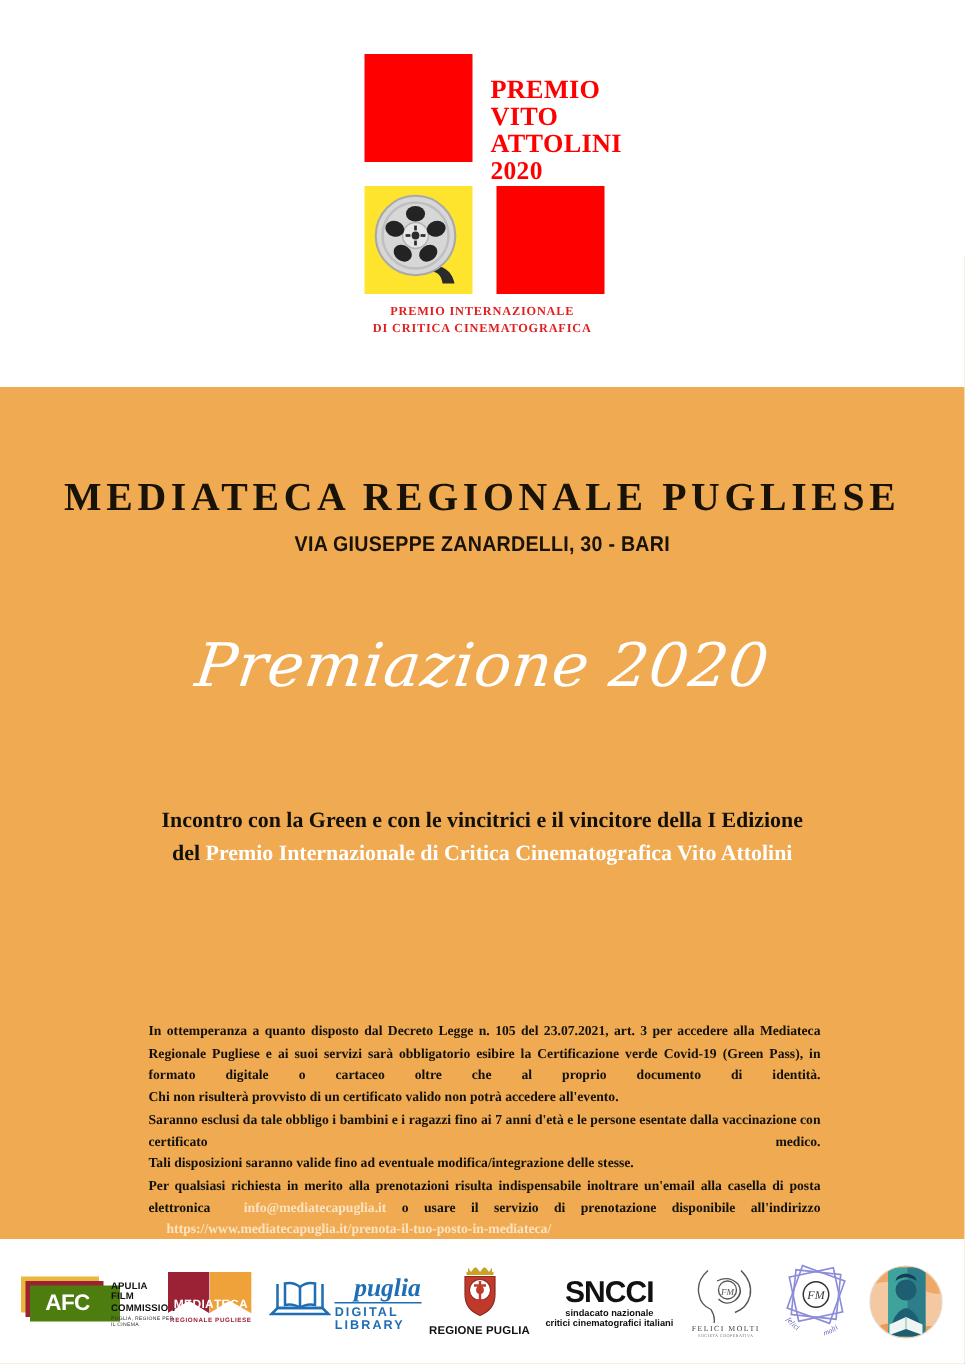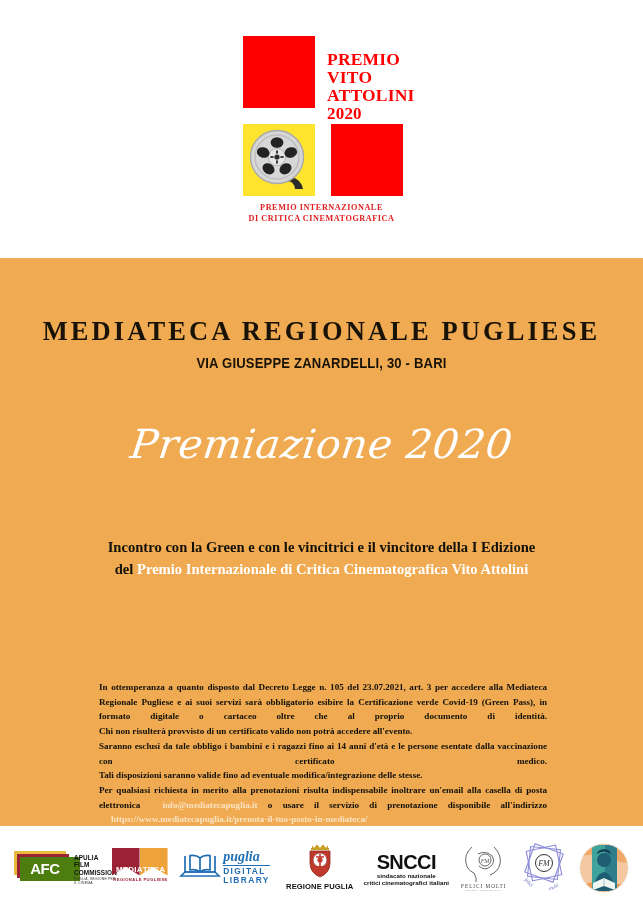--- a/index.html
+++ b/index.html
@@ -236,21 +236,21 @@
     font-family: "Liberation Sans", sans-serif; font-weight: bold; font-size: 4.2px;
     color: #9B2235; letter-spacing: 0.4px;
   }
 
   
   .pdl { position: relative; width: 98px; height: 38px; }
   .pdl-txt {
     position: absolute; left: 44px; top: 1px;
     font-family: "Liberation Serif", serif; color: #1F6EB5;
   }
-  .pdl-txt .p1 { font-style: italic; font-weight: bold; font-size: 14px; display:block; line-height:1; }
+  .pdl-txt .p1 { font-style: italic; font-weight: bold; font-size: 17px; display:block; line-height:1;margin-left:13px; }
   .pdl-txt .p2 {
     font-family: "Liberation Sans", sans-serif; font-weight: bold;
     font-size: 8.4px; letter-spacing: 1.4px; display: block; line-height: 1.18;
     border-top: 1.2px solid #1F6EB5; padding-top: 1px; margin-top: 1px;
   }
 
   
   .rp { position: relative; width: 74px; height: 46px; text-align: center; }
   .rp-txt {
     position: absolute; left: 0; bottom: 0; width: 74px;
@@ -342,21 +342,21 @@
   <div class="script-line">Premiazione 2020</div>
 
   <div class="meeting-block">
     <div>Incontro con la Green e con le vincitrici e il vincitore della I Edizione</div>
     <div><span>del </span><span class="hl">Premio Internazionale di Critica Cinematografica Vito Attolini</span></div>
   </div>
 
   <div class="fineprint">
     <p class="just">In ottemperanza a quanto disposto dal Decreto Legge n. 105 del 23.07.2021, art. 3 per accedere alla Mediateca Regionale Pugliese e ai suoi servizi sarà obbligatorio esibire la Certificazione verde Covid-19 (Green Pass), in formato digitale o cartaceo oltre che al proprio documento di identità.</p>
     <p>Chi non risulterà provvisto di un certificato valido non potrà accedere all'evento.</p>
-    <p class="just">Saranno esclusi da tale obbligo i bambini e i ragazzi fino ai 14 anni d'età e le persone esentate dalla vaccinazione con certificato medico.</p>
+    <p class="just">Saranno esclusi da tale obbligo i bambini e i ragazzi fino ai 7 anni d'età e le persone esentate dalla vaccinazione con certificato medico.</p>
     <p>Tali disposizioni saranno valide fino ad eventuale modifica/integrazione delle stesse.</p>
     <p class="just"><span>Per qualsiasi richiesta in merito alla prenotazioni risulta indispensabile inoltrare un'email alla casella di posta elettronica </span><span class="lnk">info@mediatecapuglia.it</span><span> o usare il servizio di prenotazione disponibile all'indirizzo </span><span class="lnk">https://www.mediatecapuglia.it/prenota-il-tuo-posto-in-mediateca/</span></p>
   </div>
 </div>
 
 <div class="footer">
 
   <div class="logo-item">
     <div class="afc">
       <div class="afc-stack">

